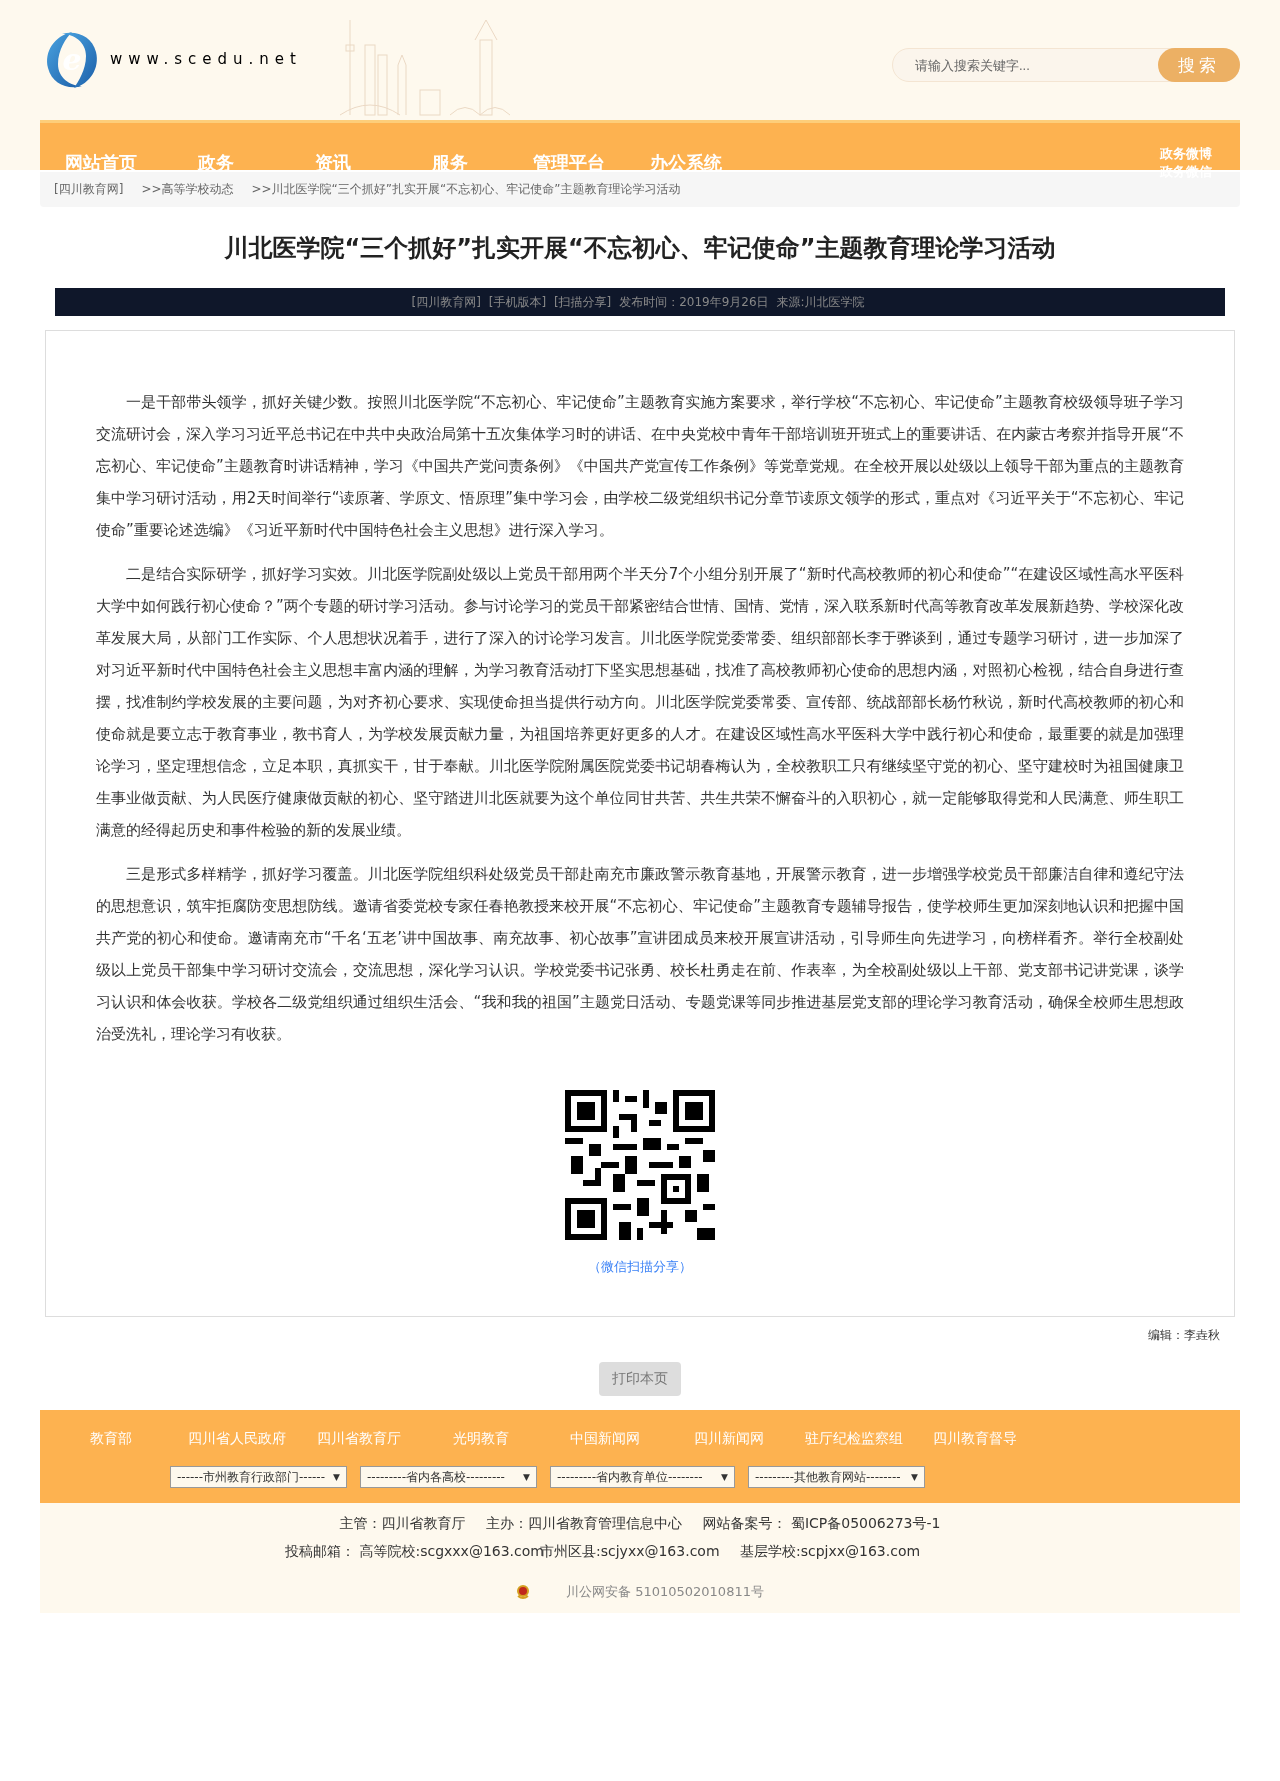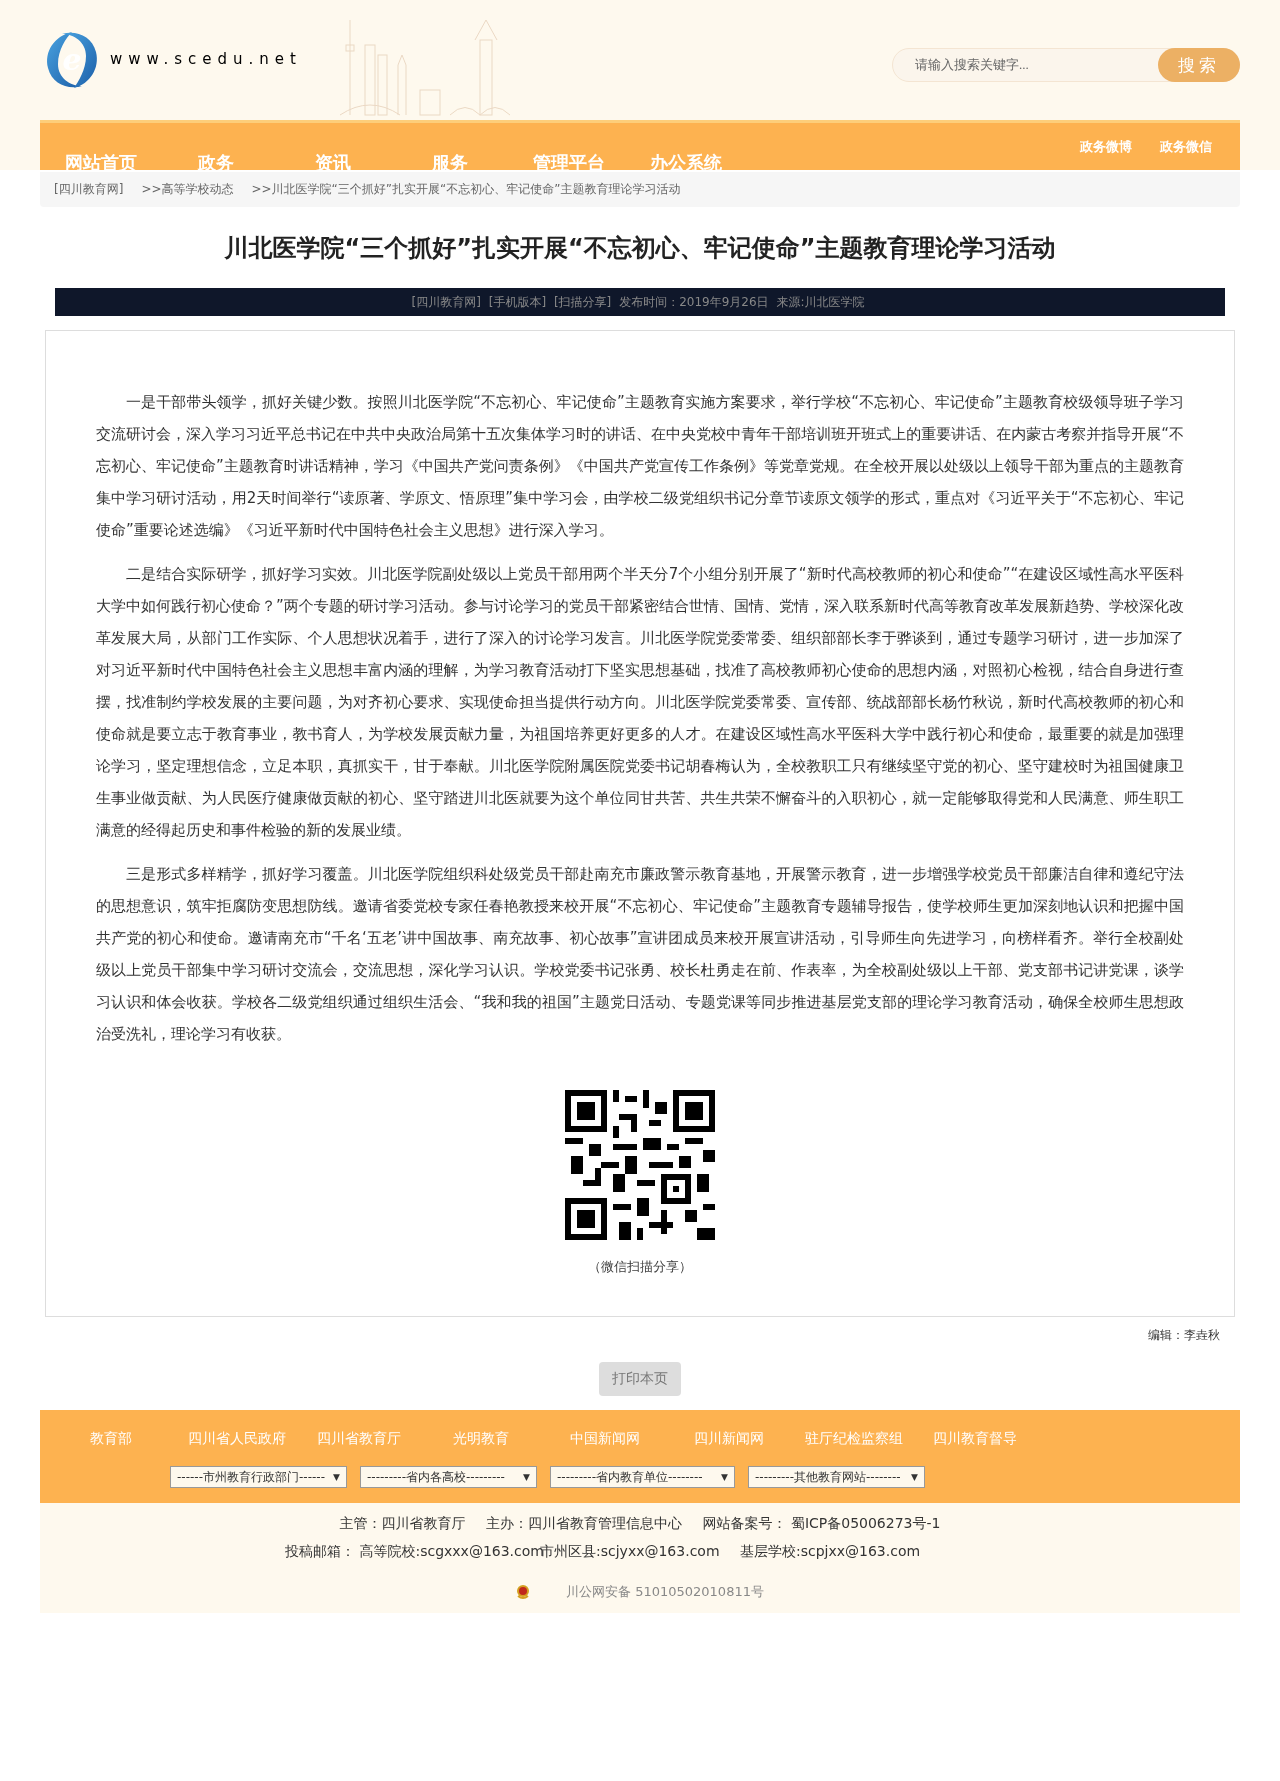--- a/index.html
+++ b/index.html
@@ -7,37 +7,37 @@
   .header-band { background: #fef9ee; width: 1280px; height: 170px; position: relative; }
   .header-inner { width: 1200px; margin: 0 auto; position: relative; height: 170px; }
   .logo { position: absolute; left: 2px; top: 28px; display: flex; align-items: center; }
   .logo-mark { width: 60px; height: 64px; position: relative; }
   .logo-mark svg { width: 60px; height: 64px; }
   .logo-text { margin-left: 8px; }
   .logo-title { font-size: 38px; color: #d36a16; font-weight: bold; letter-spacing: 2px; line-height: 46px; }
   .logo-url { font-size: 15px; color: #000000; letter-spacing: 6px; margin-top: -2px; }
   .skyline { position: absolute; left: 300px; top: 15px; width: 180px; height: 105px; opacity: 0.5; }
   .search { position: absolute; right: 0; top: 48px; width: 348px; height: 34px; border-radius: 17px; background: #fbf5ec; border: 1px solid #f4e5d2; display: flex; align-items: center; }
-  .search-input { flex: 1; border: none; background: transparent; height: 32px; padding-left: 22px; font-size: 13px; color: #4c1d95; outline: none; font-family: Liberation Serif, serif; }
+  .search-input { flex: 1; border: none; background: transparent; height: 32px; padding-left: 22px; font-size: 13px; color: #4c1d95; outline: none; font-family: Liberation Sans, sans-serif; }
   .search-input::placeholder { color: #666; }
   .search-btn { width: 82px; height: 34px; border-radius: 17px; background: #ecb064; color: #fff; font-size: 17px; border: none; letter-spacing: 4px; margin-right: -1px; font-family: "DejaVu Sans", sans-serif; }
   .nav { position: absolute; left: 0; top: 120px; width: 1200px; height: 50px; background: #fdb250; border-top: 3px solid #fdce7a; display: flex; align-items: center; }
   .nav-item { color: #fff; font-size: 18px; font-weight: bold; text-decoration: none; position: absolute; top: 28px; }
-  .nav-right { position: absolute; right: 0; top: 15px; display: flex; }
+  .nav-right { position: absolute; right: 0; top: 22px; display: flex; flex-direction: column; }
   .nav-right a { color: #fff; font-size: 13px; font-weight: bold; text-decoration: none; margin-right: 28px; }
   .breadcrumb { width: 1200px; margin: 0 auto; height: 35px; background: #f6f6f6; border-radius: 0 0 4px 4px; display: flex; align-items: center; font-size: 12px; color: #666; padding-left: 14px; margin-top: 2px; }
   .breadcrumb a { color: #666; text-decoration: none; margin-right: 18px; }
   .title { text-align: center; font-size: 24px; font-weight: bold; color: #222; margin-top: 25px; height: 40px; }
   .meta { width: 1170px; margin: 16px auto 0; height: 28px; background: #0f172a; text-align: center; line-height: 28px; font-size: 12px; color: #888; }
   .meta span { margin-right: 4px; }
   .content-box { width: 1190px; margin: 14px auto 0; border: 1px solid #dddddd; padding: 55px 50px 40px 50px; }
   .content-box p { font-size: 15px; line-height: 32px; color: #333; text-indent: 2em; margin-bottom: 12px; text-align: justify; }
   .qr-wrap { text-align: center; margin-top: 40px; }
   .qr { width: 150px; height: 150px; display: inline-block; }
-  .qr-caption { font-size: 13px; color: #404040; margin-top: 14px; }
+  .qr-caption { font-size: 13px; color: #3b82f6; margin-top: 14px; }
   .editor { width: 1200px; margin: 10px auto 0; text-align: right; font-size: 12px; color: #333; padding-right: 20px; }
   .print-wrap { text-align: center; margin-top: 18px; }
   .print-btn { width: 82px; height: 34px; background: #dddddd; border: none; border-radius: 4px; color: #777; font-size: 14px; font-family: "DejaVu Sans", sans-serif; }
   .footer-links { width: 1200px; margin: 14px auto 0; background: #fdb250; height: 93px; position: relative; }
   .footer-link { position: absolute; top: 20px; color: #fff; font-size: 14px; text-decoration: none; }
   .selects { position: absolute; top: 56px; left: 130px; display: flex; }
   .sel { height: 22px; background: #fef9ee; border: 1px solid #999; font-size: 12px; color: #333; margin-right: 13px; display: flex; align-items: center; justify-content: space-between; padding: 0 6px; }
   .sel .arrow { font-size: 9px; color: #333; margin-left: 4px; }
   .footer-info { width: 1200px; margin: 0 auto; background: #fef9ee; height: 110px; position: relative; font-size: 14px; color: #333; padding-left: 40px; }
   .fi-line1 { position: absolute; top: 12px; left: 0; width: 100%; text-align: center; }

